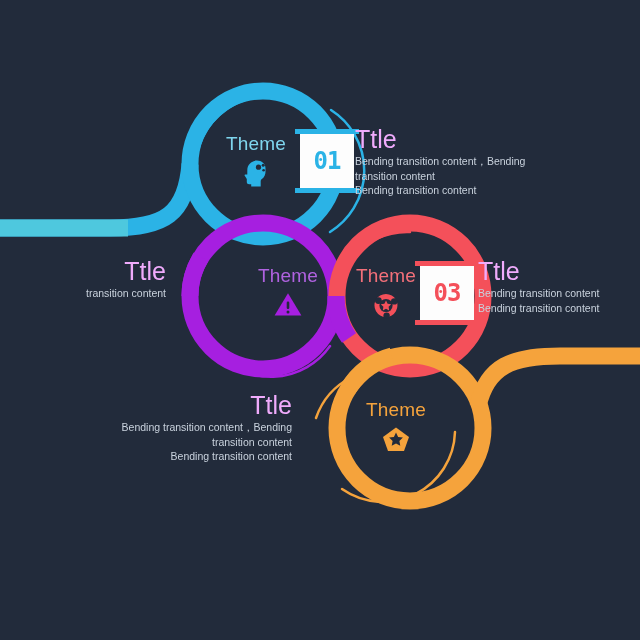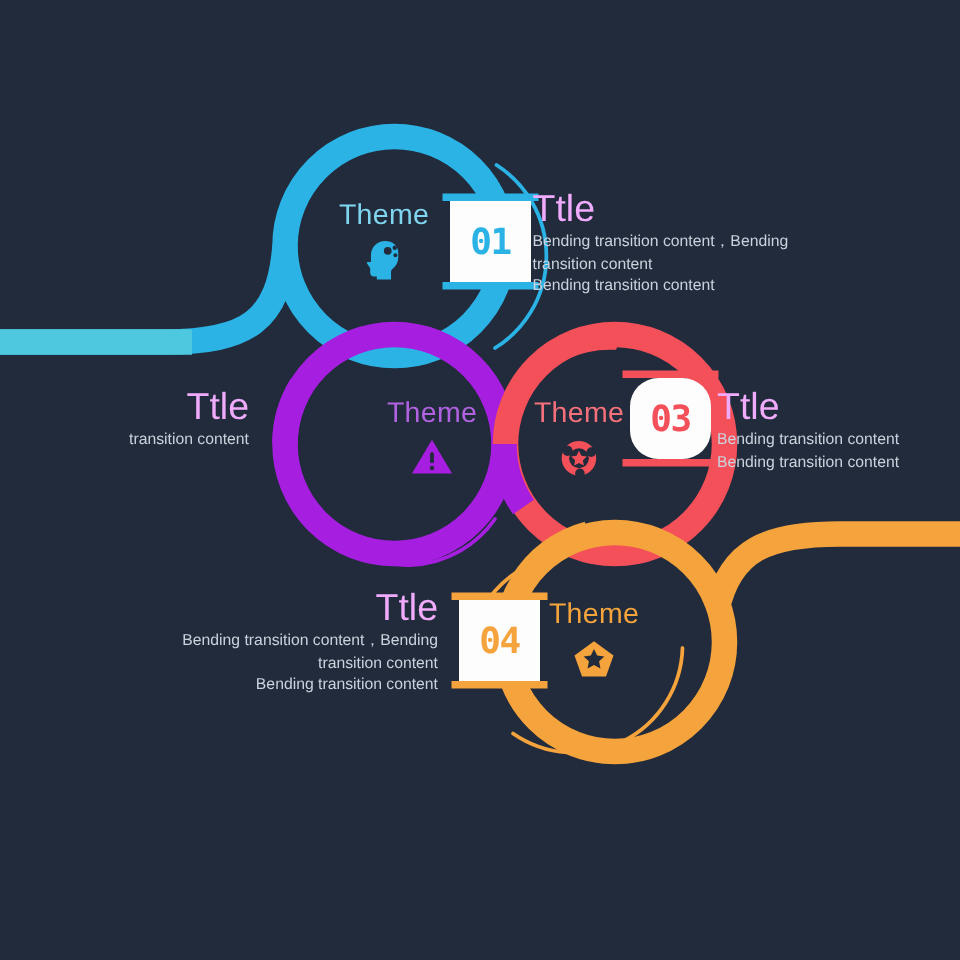--- a/index.html
+++ b/index.html
@@ -202,45 +202,40 @@
       <svg class="theme-icon" width="30" height="28" viewBox="0 0 30 28">
         <path d="M15 3 A11.5 11.5 0 1 1 14.9 3 Z" fill="#f4505a"></path>
         <circle cx="15" cy="14.5" r="6.6" fill="#222b3b"></circle>
         <path d="M15 9.5 l1.6 3.3 3.6.5-2.6 2.5.6 3.6-3.2-1.7-3.2 1.7.6-3.6-2.6-2.5 3.6-.5z" fill="#f4505a"></path>
         <circle cx="7.4" cy="9.6" r="3.4" fill="#222b3b"></circle>
         <circle cx="23.2" cy="10.4" r="3.2" fill="#222b3b"></circle>
         <circle cx="15.6" cy="24.6" r="3.2" fill="#222b3b"></circle>
       </svg>
     </div>
 
-    <div class="node num-box" style="left:420px; top:252px;border-radius:19px;">
+    <div class="node num-box" style="left:420px; top:266px;">
       <div class="bar-top" style="background:#f4505a;"></div>
       <div class="bar-bot" style="background:#f4505a;"></div>
       <span class="num" style="color:#f4505a;">03</span>
     </div>
 
     <div class="txt-block align-left" style="left:478px; top:258px; width:160px;">
       <p class="ttl">Ttle</p>
       <p class="body">Bending transition content</p>
       <p class="body">Bending transition content</p>
     </div>
 
     <div class="node theme-cluster" style="left:348px; top:400px;">
       <div class="theme-label" style="color:#f5a33c;">Theme</div>
       <svg class="theme-icon" width="32" height="27" viewBox="0 0 32 27">
         <path d="M16 2.5 L29 12 L24 26 H8 L3 12 Z" fill="#f5a33c"></path>
         <path d="M16 7.6 l2.1 4.4 4.8.6-3.5 3.3.9 4.8-4.3-2.3-4.3 2.3.9-4.8-3.5-3.3 4.8-.6z" fill="#222b3b"></path>
       </svg>
     </div>
 
-    <div class="node num-box" style="left:306px; top:400px;">
-      <div class="bar-top" style="background:#f5a33c;"></div>
-      <div class="bar-bot" style="background:#f5a33c;"></div>
-      <span class="num" style="color:#f5a33c;">04</span>
-    </div>
 
     <div class="txt-block align-right" style="left:95px; top:392px; width:197px;">
       <p class="ttl">Ttle</p>
       <p class="body">Bending transition content，Bending</p>
       <p class="body">transition content</p>
       <p class="body">Bending transition content</p>
     </div>
 
   </div>
 </div>

